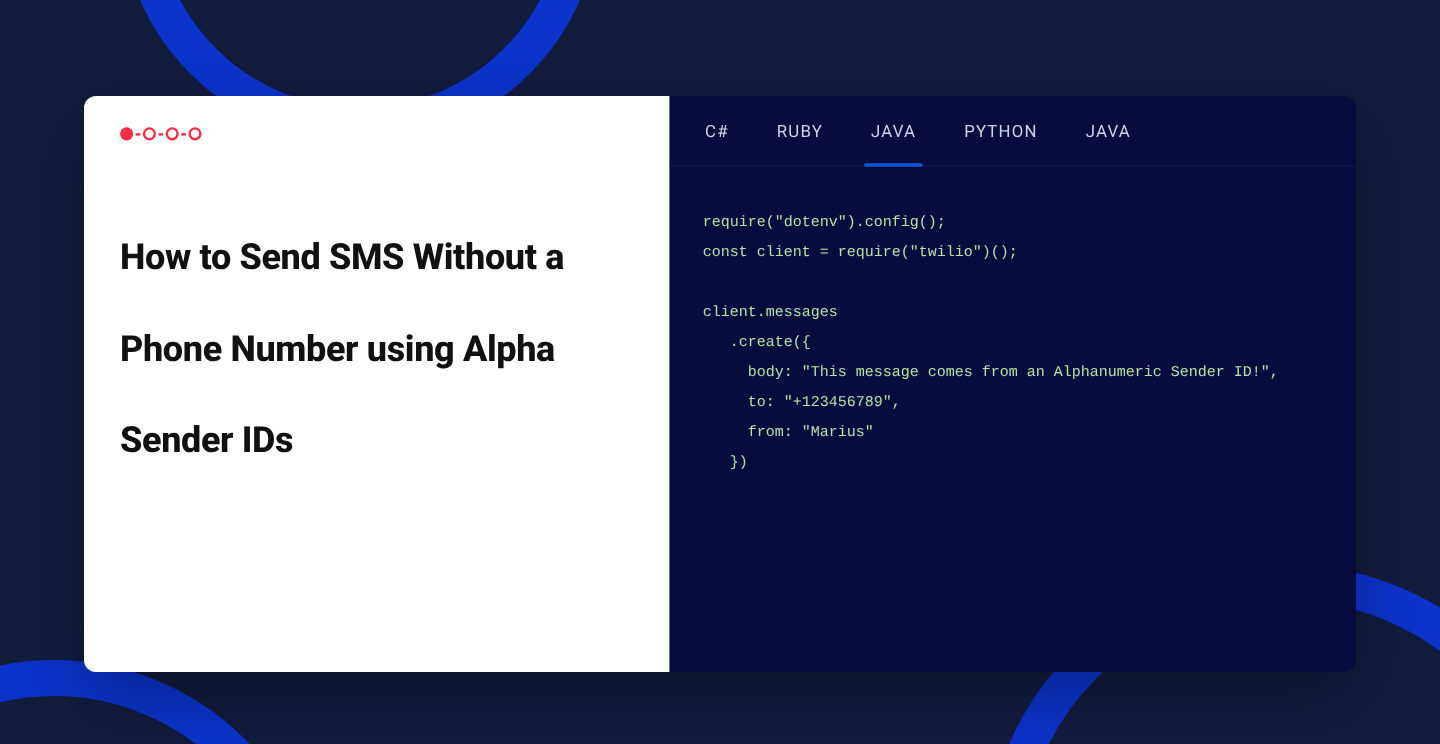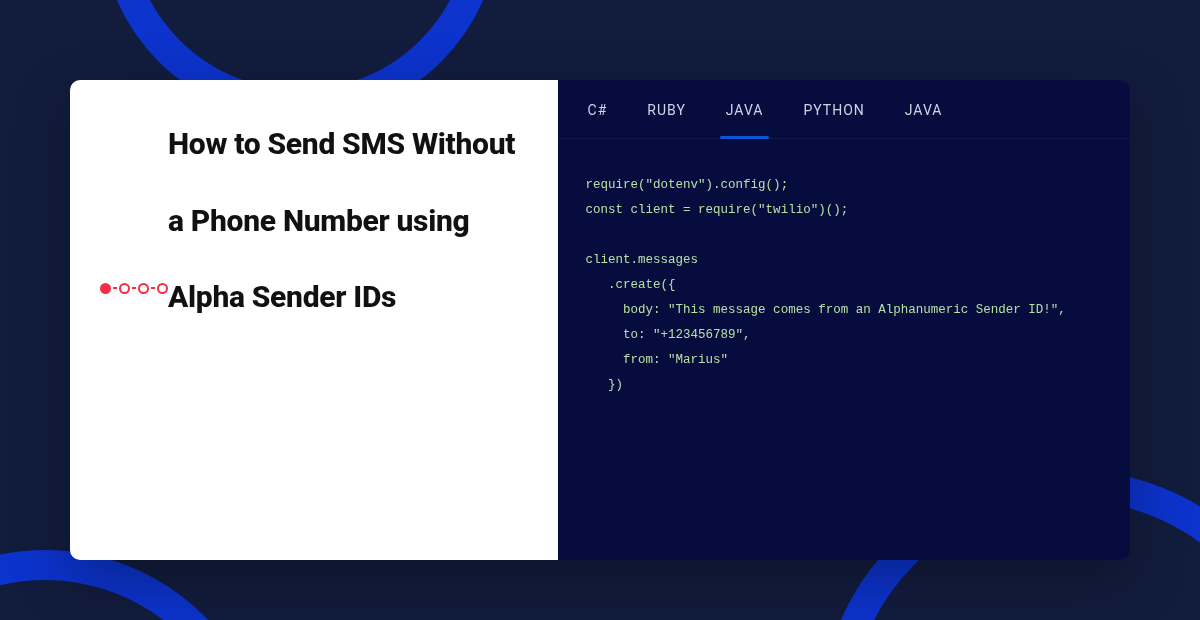--- a/index.html
+++ b/index.html
@@ -51,20 +51,21 @@
       display: flex;
       border-radius: 10px;
       overflow: hidden;
       box-shadow: 0 20px 60px rgba(0,0,0,0.3);
     }
     .left-panel {
       flex: 0 0 46%;
       background: #ffffff;
       padding: 26px 30px 30px 30px;
       display: flex;
+      flex-direction: column;
     }
     .logo {
       display: flex;
       align-items: center;
       gap: 2px;
       margin-bottom: 60px;
     }
     .logo-dot-filled {
       width: 11px;
       height: 11px;

